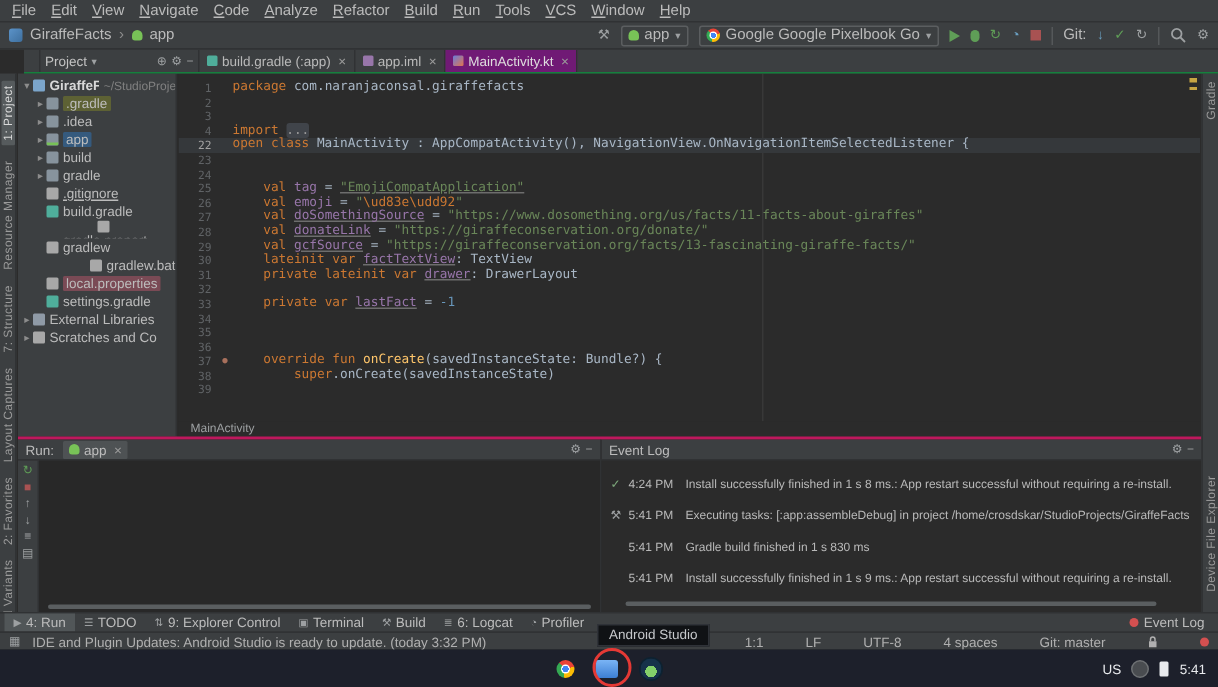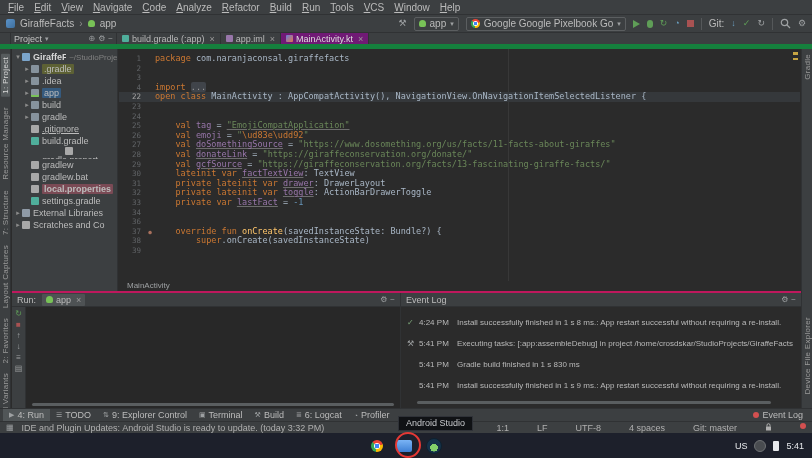--- a/index.html
+++ b/index.html
@@ -26,21 +26,21 @@
   .bug{width:6px;height:8px;background:#5f9e57;border-radius:3px}
   .stopsq{width:7px;height:7px;background:#a85252}
   .vsep{width:1px;height:12px;background:#55585a}
   .android-dot{width:7px;height:7px;border-radius:50% 50% 2px 2px;background:#78c257;flex:0 0 auto}
   .chrome{display:inline-block;width:12px;height:12px;border-radius:50%;background:conic-gradient(from -45deg,#ea4335 0 33%,#fbbc05 0 66%,#34a853 0 100%);position:relative;flex:0 0 auto}
   .chrome-inner{position:absolute;left:3px;top:3px;width:6px;height:6px;border-radius:50%;background:radial-gradient(circle,#4285f4 0 50%,#ffffff 51%)}
   .chrome.sm{width:9px;height:9px}
   .chrome.sm .chrome-inner{left:2px;top:2px;width:5px;height:5px}
 
   
-  #tabrow{position:absolute;left:0;top:33px;right:0;height:16px;background:#3c3f41;border-bottom:5px solid #15803d;display:flex;z-index:4}
+  #tabrow{position:absolute;left:16px;top:33px;right:0;height:16px;background:#3c3f41;border-bottom:1px solid #15803d;display:flex;z-index:4}
   .stripe-spacer{width:11px;border-right:1px solid #303234}
   #project-header{width:106px;border-right:1px solid #303234;display:flex;align-items:center;font-size:9px;color:#c3c3c3;padding:0 3px;gap:3px;overflow:hidden}
   .ph-icons{margin-left:auto;display:flex;gap:3px;font-size:8px;color:#9da0a2}
   #tabs{flex:1;display:flex;overflow:hidden}
   .tab{display:flex;align-items:center;gap:3px;padding:0 5px;font-size:9px;color:#b9b9b9;border-right:1px solid #303234;white-space:nowrap}
   .tab.active{background:#701a75;color:#dedede}
   .tab-icon{width:7px;height:7px;border-radius:1px;flex:0 0 auto}
   .tab-icon.gradle{background:#4fae9b}
   .tab-icon.iml{background:#9876aa}
   .tab-icon.kotlin{background:linear-gradient(135deg,#6c7bd9,#e0744f)}
@@ -117,21 +117,21 @@
   
   #toolwin{position:absolute;left:0;right:0;top:408px;height:13px;background:#3c3f41;border-top:1px solid #303234;display:flex;align-items:center;font-size:9px;color:#bcbcbc;padding:0 3px;z-index:5}
   .twb{display:flex;align-items:center;gap:3px;padding:0 6px;height:100%;white-space:nowrap}
   .twb.active{background:#515658}
   .twb .glyph{font-size:7px;color:#9da0a2}
   .notif-dot{width:6px;height:6px;border-radius:50%;background:#d35050}
   #event-log-btn{margin-left:auto}
 
   
   #statusbar{position:absolute;left:0;right:0;top:421px;height:12px;background:#3c3f41;border-top:1px solid #303234;display:flex;align-items:center;font-size:9px;color:#b0b0b0;padding:0 6px;gap:8px;z-index:5}
-  .sb-right{margin-left:auto;display:flex;align-items:flex-start;gap:28px;white-space:nowrap}
+  .sb-right{margin-left:auto;display:flex;align-items:center;gap:28px;white-space:nowrap}
   .sb-icon{font-size:8px;color:#9da0a2}
 
   
   #taskbar{position:absolute;left:0;right:0;top:433px;height:25px;background:#1d202b;display:flex;align-items:center;justify-content:center;z-index:10}
   .tb-center{display:flex;align-items:center;gap:14px}
   .tb-app{display:inline-flex;align-items:center;justify-content:center}
   .files{width:15px;height:12px;background:linear-gradient(#7ab4f5,#3d7fd4);border-radius:2px}
   .studio{width:16px;height:16px;border-radius:50%;background:radial-gradient(circle at 50% 62%,#83d06a 0 34%,#16324a 35%);border:1px solid #0d2231}
   .tray{position:absolute;right:8px;top:0;bottom:0;display:flex;align-items:center;gap:7px;color:#e8eaed;font-size:9px}
   .tray-circle{width:12px;height:12px;border-radius:50%;background:#494c50;border:1px solid #6e7174}
@@ -286,26 +286,26 @@
       <div class="tree-row" style="padding-left: 11px; flex-direction: column;">
         <span class="arrow"></span>
         <span class="ticon ic-file"></span>
         <span class="lbl">gradle.propert</span>
       </div>
       <div class="tree-row" style="padding-left: 11px;">
         <span class="arrow"></span>
         <span class="ticon ic-file"></span>
         <span class="lbl">gradlew</span>
       </div>
-      <div class="tree-row" style="padding-left: 11px;">
+      <div class="tree-row" style="padding-left: 11px; justify-content: flex-end;">
         <span class="arrow"></span>
         <span class="ticon ic-file"></span>
         <span class="lbl">gradlew.bat</span>
       </div>
-      <div class="tree-row hl-rose" style="padding-left: 11px; font-weight: bold;">
+      <div class="tree-row hl-rose" style="padding-left: 11px;">
         <span class="arrow"></span>
         <span class="ticon ic-file"></span>
         <span class="lbl">local.properties</span>
       </div>
       <div class="tree-row" style="padding-left: 11px;">
         <span class="arrow"></span>
         <span class="ticon ic-gradle"></span>
         <span class="lbl">settings.gradle</span>
       </div>
       <div class="tree-row" style="padding-left: 2px;">
@@ -390,29 +390,33 @@
         <span class="c"><span class="tk-pln">    </span><span class="tk-kw">lateinit var </span><span class="tk-fld u">factTextView</span><span class="tk-pln">: TextView</span></span>
       </div>
       <div class="cl">
         <span class="g">31</span>
         <span class="gi"></span>
         <span class="c"><span class="tk-pln">    </span><span class="tk-kw">private lateinit var </span><span class="tk-fld u">drawer</span><span class="tk-pln">: DrawerLayout</span></span>
       </div>
       <div class="cl">
         <span class="g">32</span>
         <span class="gi"></span>
-        <span class="c"><span class="tk-pln">    </span><span class="tk-kw">private lateinit var </span><span class="tk-fld u">toggle</span><span class="tk-pln">: ActionBarDrawerToggle</span></span>
       </div>
       <div class="cl">
         <span class="g">33</span>
         <span class="gi"></span>
         <span class="c"><span class="tk-pln">    </span><span class="tk-kw">private var </span><span class="tk-fld u">lastFact</span><span class="tk-pln"> = </span><span class="tk-num">-1</span></span>
       </div>
       <div class="cl">
         <span class="g">34</span>
+        <span class="gi"></span>
+        <span class="c"></span>
+      </div>
+      <div class="cl">
+        <span class="g">35</span>
         <span class="gi"></span>
         <span class="c"></span>
       </div>
       <div class="cl">
         <span class="g">36</span>
         <span class="gi"></span>
         <span class="c"></span>
       </div>
       <div class="cl">
         <span class="g">37</span>

